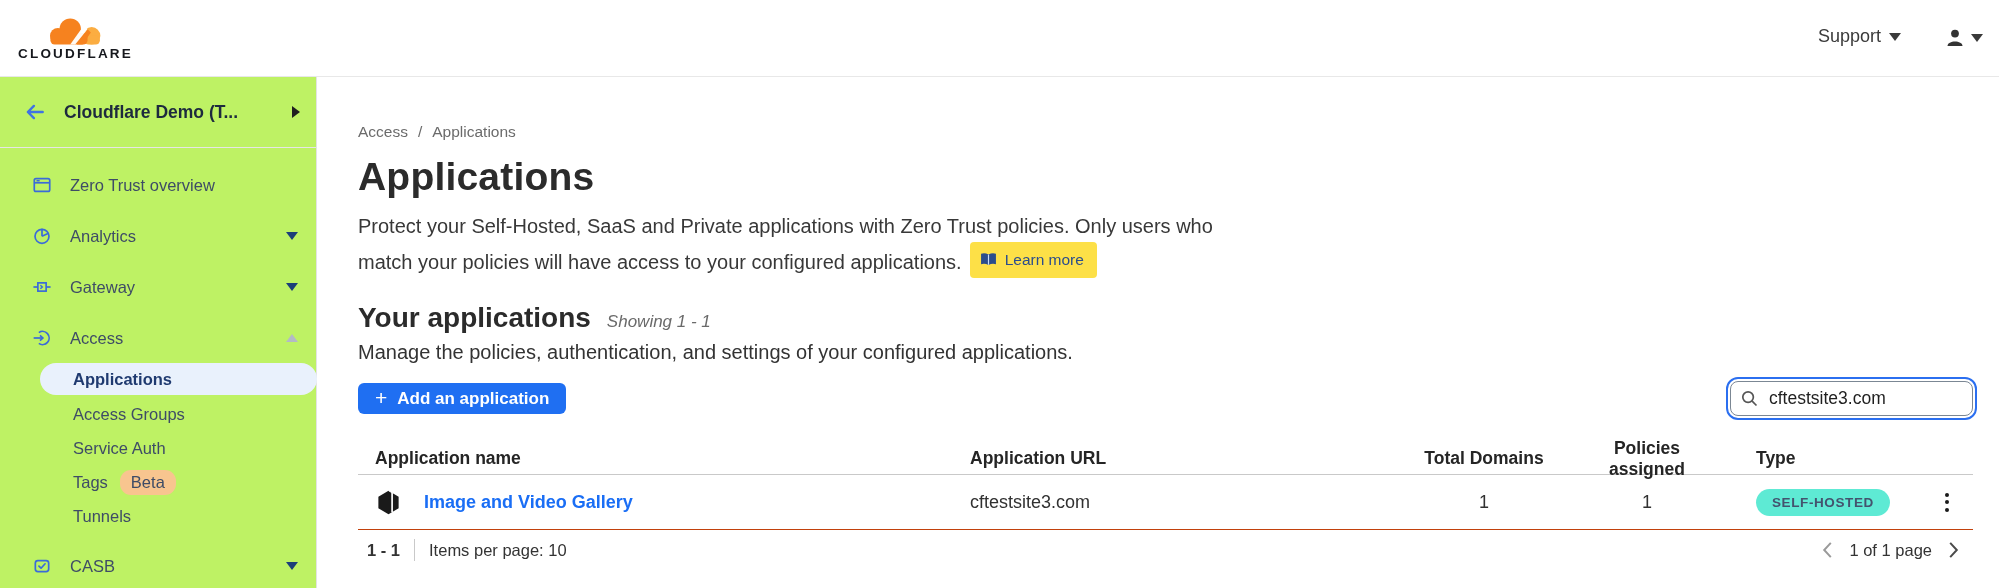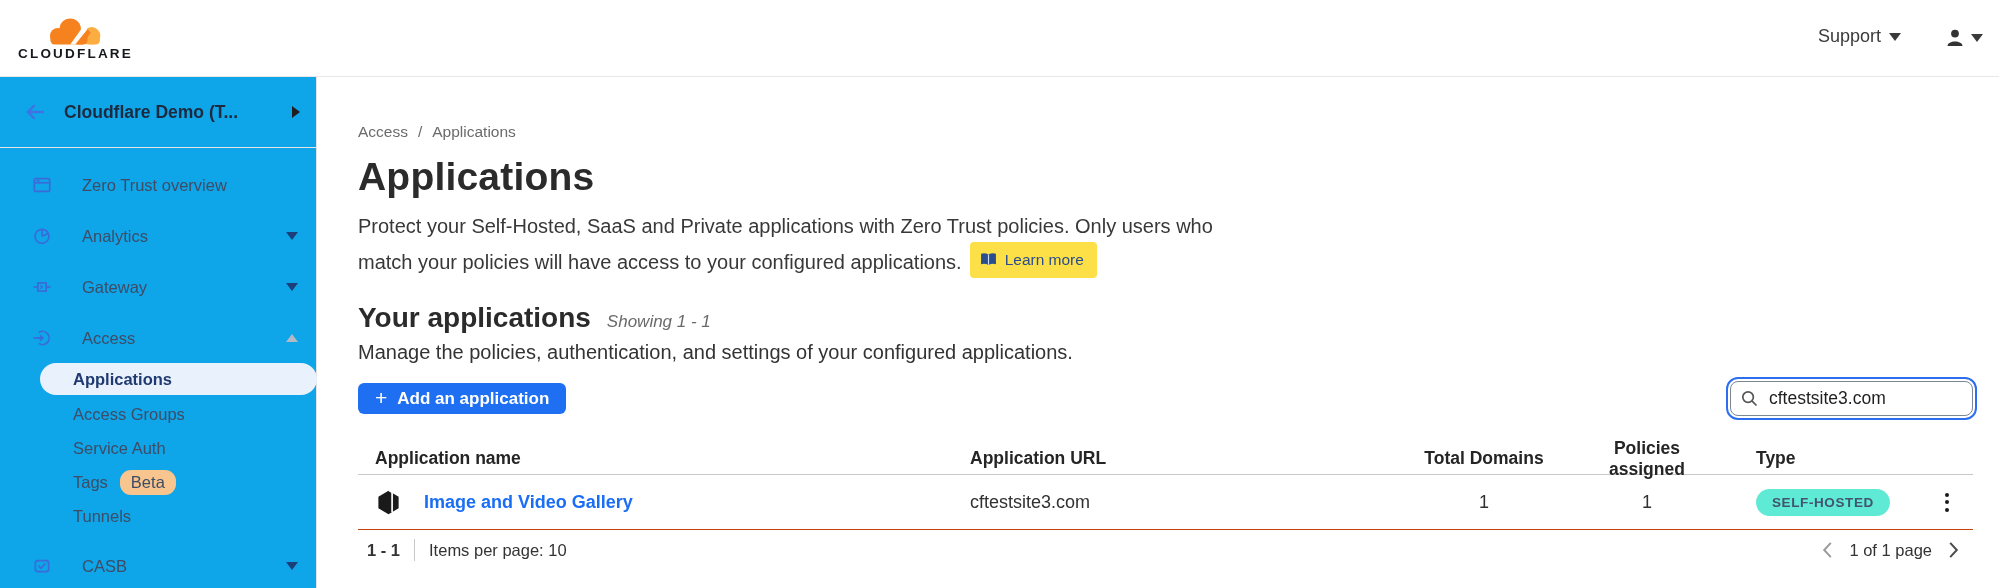--- a/index.html
+++ b/index.html
@@ -10,29 +10,29 @@
             justify-content:space-between; padding:0 14px 0 18px; background:#fff; z-index:5;}
   .logo { display:flex; flex-direction:column; align-items:center; gap:1px; }
   .logo-text { font-size:13.5px; font-weight:800; letter-spacing:2.2px; color:#16181d; }
   .topbar-right { display:flex; align-items:flex-start; gap:42px; padding-right:2px; }
   .support { display:flex; align-items:center; gap:8px; font-size:18px; color:#3a3a3a; cursor:pointer;}
   .caret-down { width:0; height:0; border-left:6px solid transparent; border-right:6px solid transparent;
                 border-top:8px solid #3a3a3a; }
   .user-menu { display:flex; align-items:center; gap:4px; cursor:pointer; }
 
   .sidebar { position:absolute; top:77px; left:0; width:317px; height:511px;
-             border-right:1px solid #e3e3e3; background:#0ea5e9; }
+             border-right:1px solid #e3e3e3; background:#bef264; }
   .side-head { height:71px; border-bottom:1px solid #e6e6e6; display:flex; align-items:center;
                padding:0 16px 0 24px; gap:18px; }
   .side-head-title { font-size:17.5px; font-weight:700; color:#1d2a3e; flex:1; white-space:nowrap;
                      overflow:hidden; }
   .tri-right { width:0; height:0; border-top:6px solid transparent; border-bottom:6px solid transparent;
                border-left:8px solid #1f1f1f; }
   .menu { padding-top:17px; }
-  .mitem { position:relative; height:40px; display:flex; align-items:center; gap:31px;
+  .mitem { position:relative; height:40px; display:flex; align-items:center; gap:19px;
            padding-left:33px; margin-bottom:11px; cursor:pointer; }
   .mitem .mlabel { font-size:16.5px; color:#3e4c66; }
   .chev { position:absolute; right:18px; width:0; height:0;
           border-left:6px solid transparent; border-right:6px solid transparent; }
   .chev.down { border-top:8px solid #1c3f79; }
   .chev.up   { border-bottom:8px solid #b3bac6; }
   .subitem { height:34px; display:flex; align-items:center; padding-left:73px; cursor:pointer; }
   .subitem span { font-size:16.5px; color:#3e4c66; }
   .subitem.selected { margin-left:40px; width:277px; padding-left:33px; background:#e9f1fc;
                       border-radius:17px; height:32px; margin-bottom:2px;}

